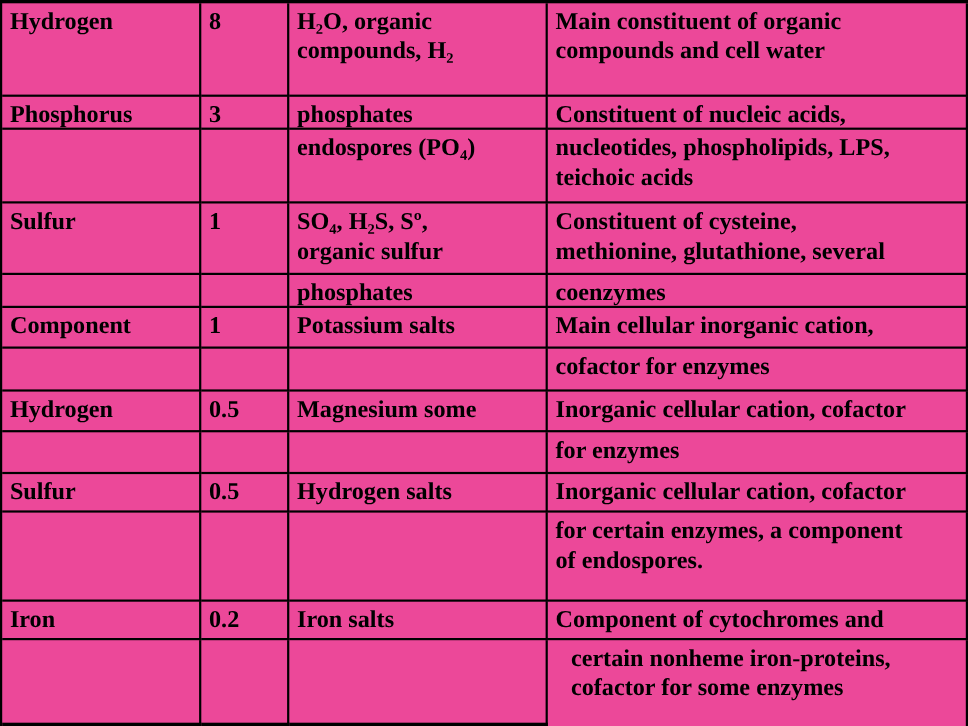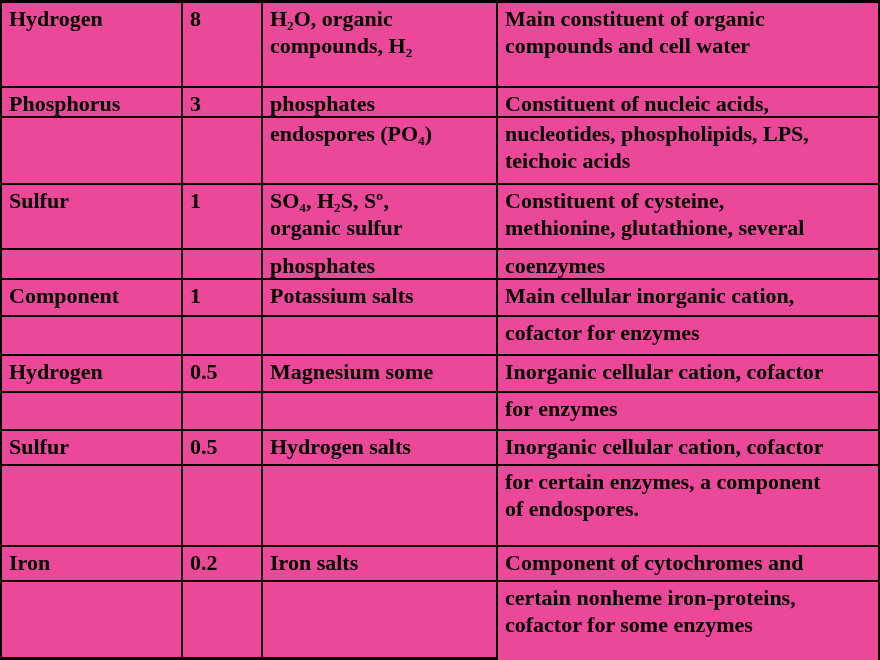--- a/index.html
+++ b/index.html
@@ -26,21 +26,21 @@
   .row { display: contents; }
   .cell {
     box-sizing: border-box;
     border-right: 2px solid #000;
     border-bottom: 2px solid #000;
     padding: 2px 2px 0 7px;
     overflow: hidden;
     white-space: pre-wrap;
   }
   .row:last-child .cell { border-bottom: 3px solid #000; }
-  .row:last-child .cell.c4 { border-bottom: none; }
+  .row:last-child .cell.c4 { border-bottom: none; margin-left: 14px; }
 </style>
 </head>
 <body>
 
 <div id="table">
 
   <div class="row">
     <div class="cell c1">Hydrogen</div>
     <div class="cell c2">8</div>
     <div class="cell c3">H₂O, organic

